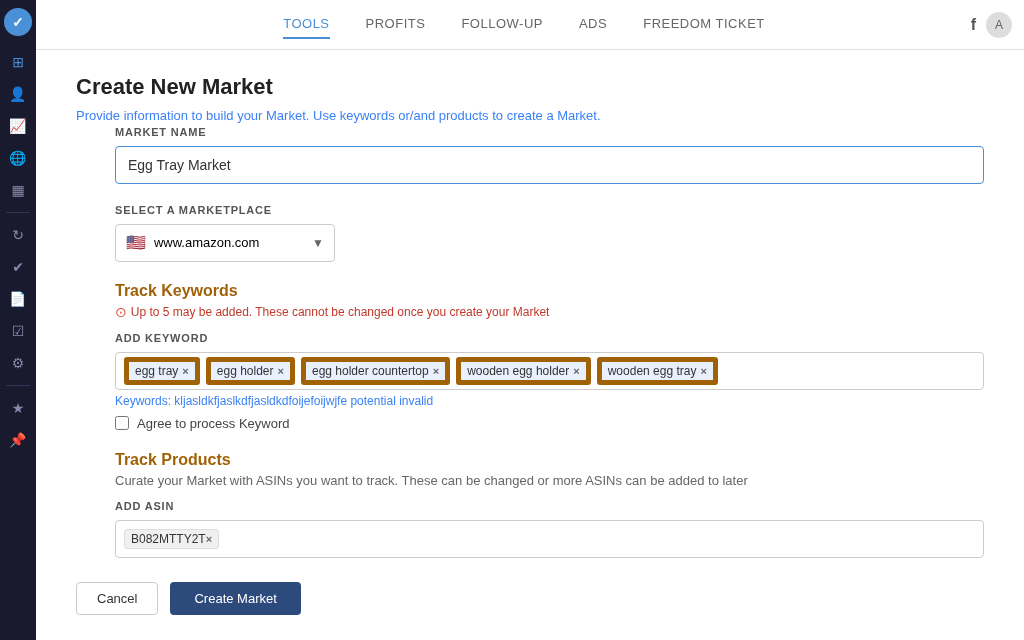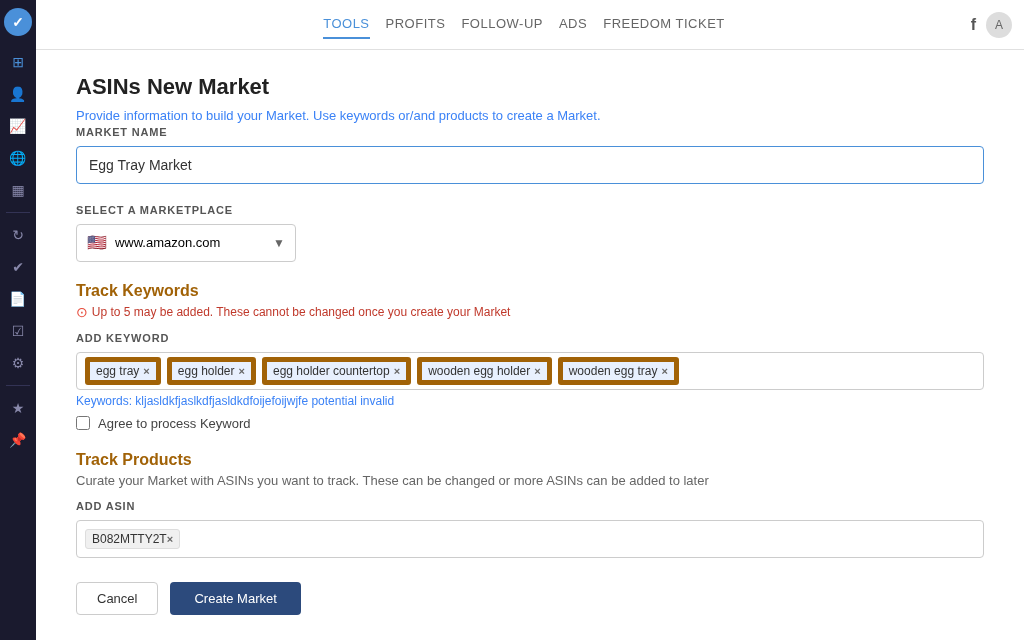--- a/index.html
+++ b/index.html
@@ -94,20 +94,21 @@
     .form-label {
       font-size: 11px;
       font-weight: 600;
       color: #555;
       letter-spacing: 0.8px;
       text-transform: uppercase;
       margin-bottom: 8px;
     }
     .form-group {
       margin-bottom: 20px;
+      margin-left: 39px;
     }
 
     .text-input {
       width: 100%;
       height: 38px;
       border: 1px solid #4a90d9;
       border-radius: 4px;
       padding: 4px 12px;
       font-size: 14px;
       color: #333;
@@ -282,36 +283,36 @@
   <div class="sidebar-icon">⚙</div>
   <div class="sidebar-divider"></div>
   <div class="sidebar-icon">★</div>
   <div class="sidebar-icon">📌</div>
 </div>
 
 <div class="main-area">
 
   <div class="top-nav-wrapper">
     <div style="flex:1"></div>
-    <div style="display:flex; gap:16px; align-items:flex-end;">
+    <div style="display:flex; gap:36px; align-items:flex-end;">
       <div class="nav-tab active">TOOLS</div>
       <div class="nav-tab">PROFITS</div>
       <div class="nav-tab">FOLLOW-UP</div>
       <div class="nav-tab">ADS</div>
       <div class="nav-tab">FREEDOM TICKET</div>
     </div>
     <div style="flex:1; display:flex; justify-content:flex-end; padding-right:12px; gap:10px; align-items:center;">
       <div class="nav-icon" style="font-weight:bold; color:#555;">f</div>
       <div class="nav-icon" style="width:26px;height:26px;border-radius:50%;background:#ddd;display:flex;align-items:center;justify-content:center;font-size:12px;color:#666;">A</div>
     </div>
   </div>
 
   <div class="content">
 
-    <div class="page-title">ASINs New Market</div>
+    <div class="page-title">Create New Market</div>
     <div class="page-subtitle">Provide information to build your Market. Use keywords or/and products to
 create a Market.</div>
 
     <div class="form-group">
       <div class="form-label">MARKET NAME</div>
       <input class="text-input" type="text" value="Egg Tray Market" style="">
     </div>
 
     <div class="form-group">
       <div class="form-label">SELECT A MARKETPLACE</div>

